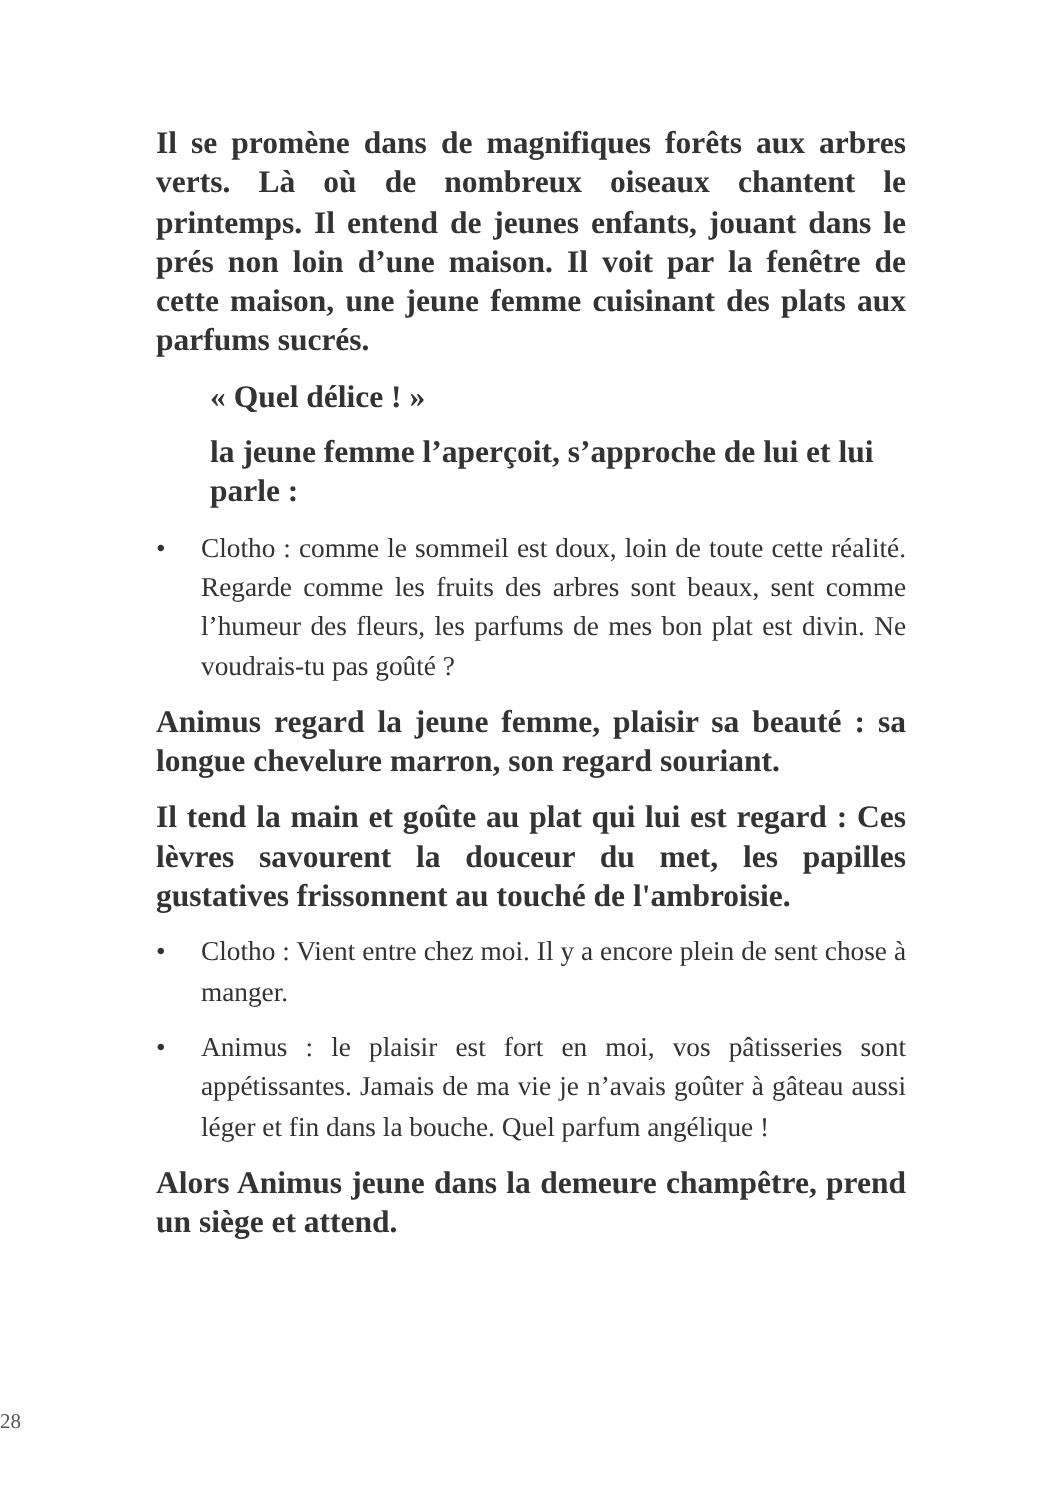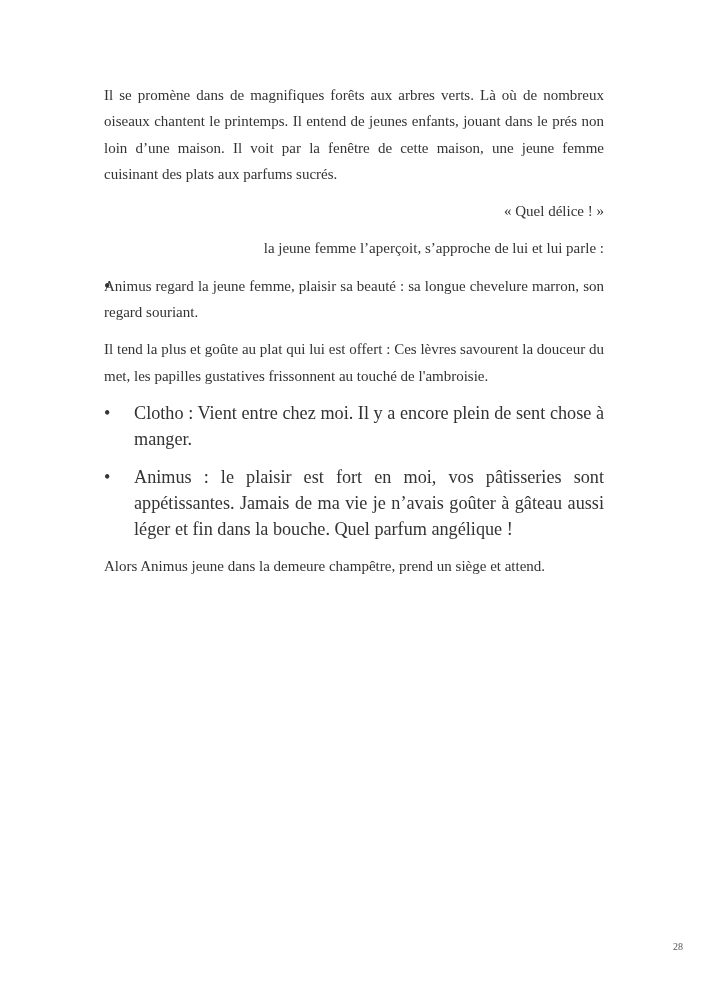--- a/index.html
+++ b/index.html
@@ -15,64 +15,66 @@
       font-family: "Liberation Serif", "DejaVu Serif", serif;
       color: #333333;
     }
     .page {
       position: absolute;
       left: 104px;
       top: 82px;
       width: 500px;
     }
     .para {
-      font-size: 15px;
+      font-size: 21px;
       line-height: 26.3px;
       text-align: justify;
       margin: 0 0 11px 0;
+      font-weight: bold;
     }
-    .para.left { text-align: right; margin-left: 36px; }
+    .para.left { text-align: left; margin-left: 36px; }
     .bullet-item {
       position: relative;
       padding-left: 30px;
       font-size: 18.2px;
       line-height: 26.3px;
       text-align: justify;
       margin: 0 0 11px 0;
     }
     .bullet-item .bullet {
       position: absolute;
       left: 0;
       top: 0;
       width: 12px;
     }
     .page-number {
       position: absolute;
       top: 941px;
       left: 0;
       width: 683px;
-      text-align: right;
-      font-size: 10px;
+      text-align: left;
+      font-size: 14px;
       color: #555555;
     }
   </style>
 </head>
 <body>
 
 <div class="page">
   <p class="para">Il se promène dans de magnifiques forêts aux arbres verts. Là où de nombreux oiseaux chantent le printemps. Il entend de jeunes enfants, jouant dans le prés non loin d’une maison. Il voit par la fenêtre de cette maison, une jeune femme cuisinant des plats aux parfums sucrés.</p>
   <p class="para left">«  Quel délice ! »</p>
   <p class="para left">la jeune femme l’aperçoit, s’approche de lui et lui parle :</p>
 
   <div class="bullet-item">
     <span class="bullet">•</span>
+    <span>Clotho : comme le sommeil est doux, loin de toute cette réalité. Regarde comme les fruits des arbres sont beaux, sent comme l’humeur des fleurs, les parfums de mes bon plat est divin. Ne voudrais-tu pas goûté ?</span>
   </div>
 
   <p class="para">Animus regard la jeune femme, plaisir sa beauté : sa longue chevelure marron, son regard souriant.</p>
-  <p class="para">Il tend la plus et goûte au plat qui lui est offert : Ces lèvres savourent la douceur du met, les papilles gustatives frissonnent au touché de l'ambroisie.</p>
+  <p class="para">Il tend la main et goûte au plat qui lui est regard : Ces lèvres savourent la douceur du met, les papilles gustatives frissonnent au touché de l'ambroisie.</p>
 
   <div class="bullet-item">
     <span class="bullet">•</span>
     <span>Clotho :  Vient entre chez moi. Il y a encore plein de sent chose à manger.</span>
   </div>
   <div class="bullet-item">
     <span class="bullet">•</span>
     <span>Animus : le plaisir est fort en moi, vos pâtisseries sont appétissantes. Jamais de ma vie je n’avais goûter à gâteau aussi léger et fin dans la bouche. Quel parfum angélique !</span>
   </div>
 

